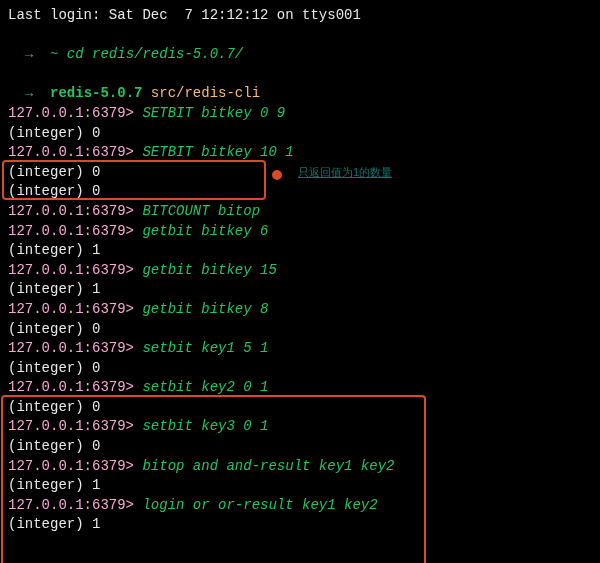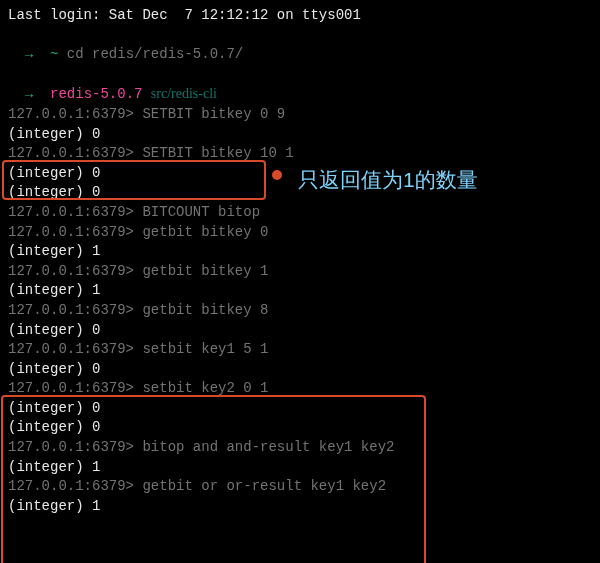--- a/index.html
+++ b/index.html
@@ -24,32 +24,32 @@
       color: #e8e8e8;
     }
     .prompt-arrow {
       color: #29b36b;
       font-weight: bold;
     }
     .tilde {
       color: #29b36b;
     }
     .dir {
-      color: #ec4899;
-      font-weight: normal;
+      color: #22c55e;
+      font-weight: bold;
     }
     .cmd {
-      color: #737373;
+      color: #22c55e;
+      font-style: italic;
     }
     .cmd-grey {
-      color: #0f766e;
-      font-family: Liberation Serif, serif;
+      color: #fdba74;
     }
     .host {
-      color: #737373;
+      color: #f9a8d4;
     }
     .highlight-box-1 {
       position: absolute;
       border: 2px solid #d94a2a;
       border-radius: 4px;
       left: 2px;
       top: 160px;
       width: 264px;
       height: 40px;
       pointer-events: none;
@@ -60,23 +60,24 @@
       height: 10px;
       background: #d94a2a;
       border-radius: 50%;
       left: 272px;
       top: 170px;
     }
     .annotation {
       position: absolute;
       left: 298px;
       top: 165px;
-      color: #7dd3fc;
+      color: #0f766e;
       font-family: "PingFang SC", "Microsoft YaHei", sans-serif;
-      font-size: 21px;
+      font-size: 11px;
+      text-decoration: underline;
     }
     .highlight-box-2 {
       position: absolute;
       border: 2px solid #d94a2a;
       border-top-left-radius: 4px;
       border-top-right-radius: 4px;
       border-bottom: none;
       left: 1px;
       top: 395px;
       width: 425px;
@@ -97,33 +98,34 @@
   <span class="prompt-arrow">→</span>  <span class="dir">redis-5.0.7</span> <span class="cmd-grey">src/redis-cli</span>
 </div>
 
 <div id="redis-lines">
     <div class="line"><span class="host">127.0.0.1:6379&gt;</span><span class="cmd"> SETBIT bitkey 0 9</span></div>
     <div class="line">(integer) 0</div>
     <div class="line"><span class="host">127.0.0.1:6379&gt;</span><span class="cmd"> SETBIT bitkey 10 1</span></div>
     <div class="line">(integer) 0</div>
     <div class="line">(integer) 0</div>
     <div class="line"><span class="host">127.0.0.1:6379&gt;</span><span class="cmd"> BITCOUNT bitop</span></div>
-    <div class="line"><span class="host">127.0.0.1:6379&gt;</span><span class="cmd"> getbit bitkey 0</span></div>
+    <div class="line"><span class="host">127.0.0.1:6379&gt;</span><span class="cmd"> getbit bitkey 6</span></div>
     <div class="line">(integer) 1</div>
-    <div class="line"><span class="host">127.0.0.1:6379&gt;</span><span class="cmd"> getbit bitkey 1</span></div>
+    <div class="line"><span class="host">127.0.0.1:6379&gt;</span><span class="cmd"> getbit bitkey 15</span></div>
     <div class="line">(integer) 1</div>
     <div class="line"><span class="host">127.0.0.1:6379&gt;</span><span class="cmd"> getbit bitkey 8</span></div>
     <div class="line">(integer) 0</div>
     <div class="line"><span class="host">127.0.0.1:6379&gt;</span><span class="cmd"> setbit key1 5 1</span></div>
     <div class="line">(integer) 0</div>
     <div class="line"><span class="host">127.0.0.1:6379&gt;</span><span class="cmd"> setbit key2 0 1</span></div>
     <div class="line">(integer) 0</div>
+    <div class="line"><span class="host">127.0.0.1:6379&gt;</span><span class="cmd"> setbit key3 0 1</span></div>
     <div class="line">(integer) 0</div>
     <div class="line"><span class="host">127.0.0.1:6379&gt;</span><span class="cmd"> bitop and and-result key1 key2</span></div>
     <div class="line">(integer) 1</div>
-    <div class="line"><span class="host">127.0.0.1:6379&gt;</span><span class="cmd"> getbit or or-result key1 key2</span></div>
+    <div class="line"><span class="host">127.0.0.1:6379&gt;</span><span class="cmd"> login or or-result key1 key2</span></div>
     <div class="line">(integer) 1</div>
   </div>
 
 <div class="highlight-box-1"></div>
 <div class="dot"></div>
 <div class="annotation">只返回值为1的数量</div>
 <div class="highlight-box-2"></div>
 
 </body></html>

